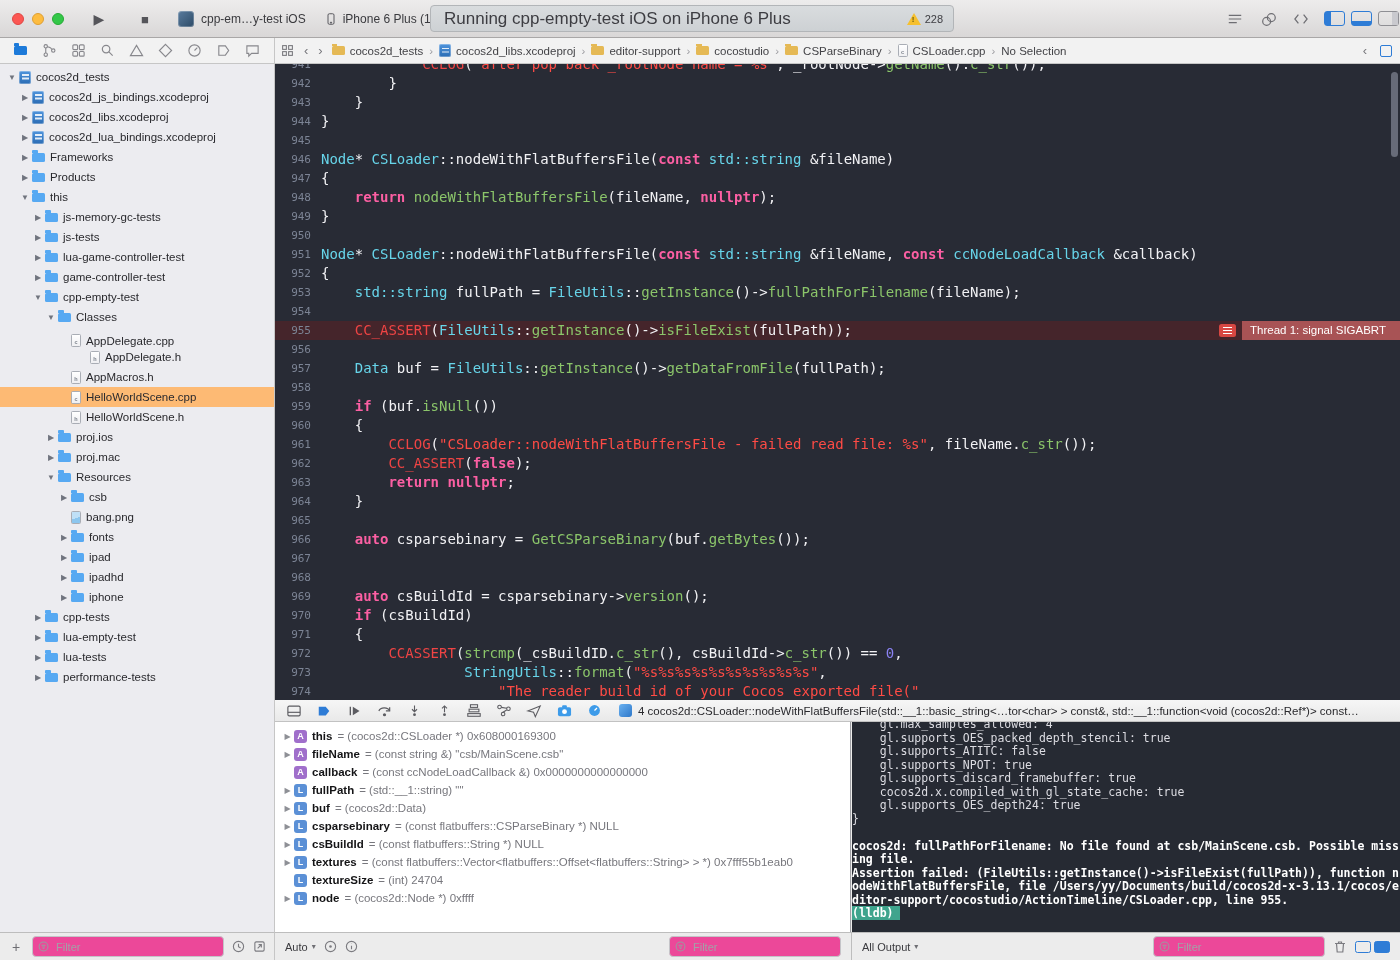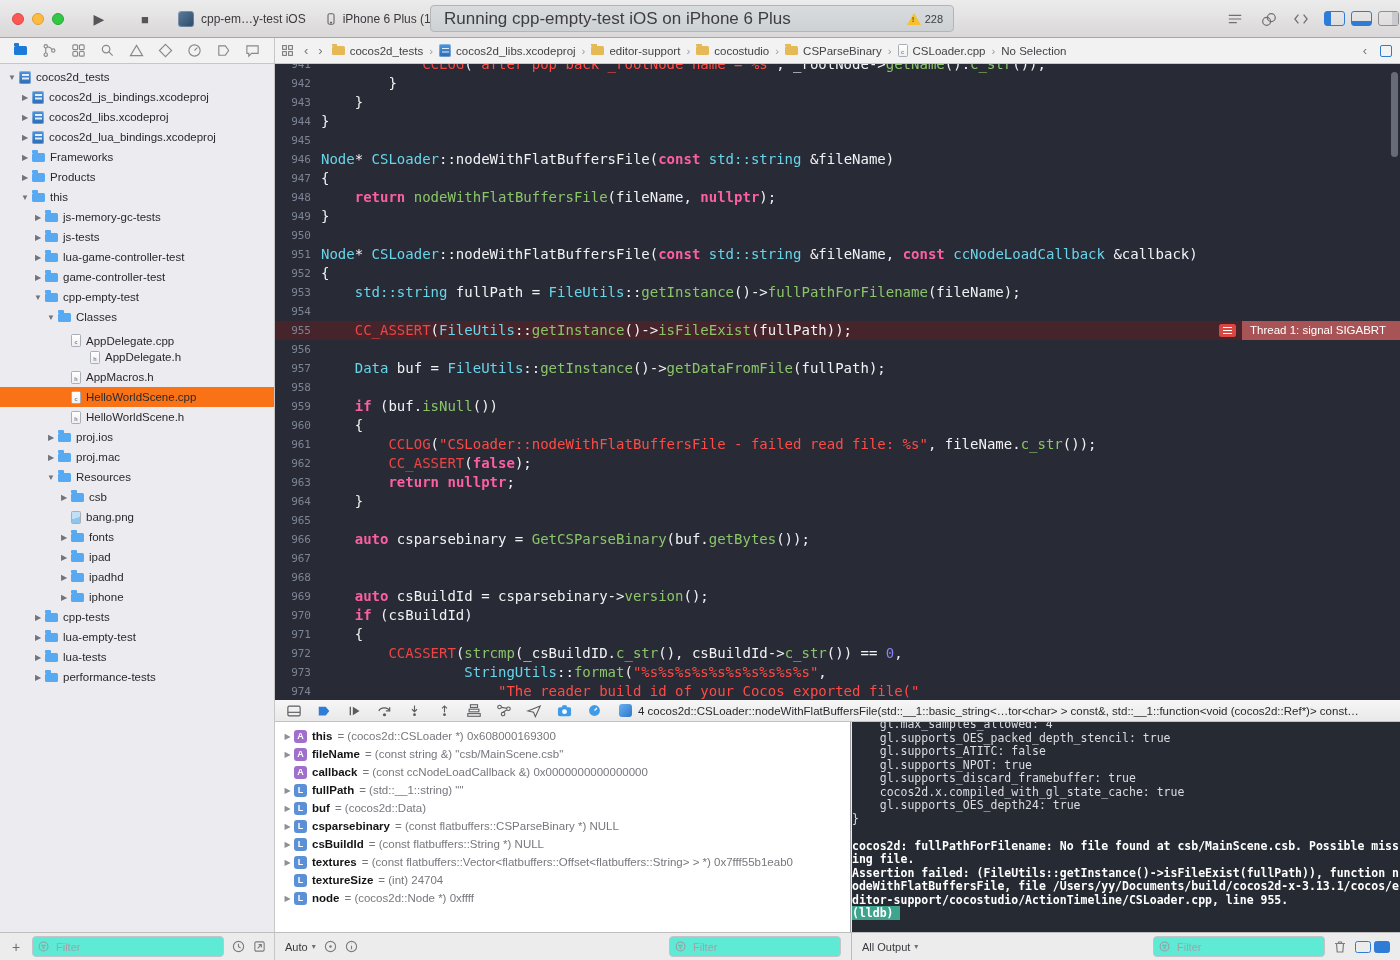--- a/index.html
+++ b/index.html
@@ -55,21 +55,21 @@
   .docic i{font:700 5.5px/7px "Liberation Sans",sans-serif;font-style:normal;color:#7C828C;}
   .docic.png{background:linear-gradient(160deg,#BFE0F7 55%,#8CC6EE 55%);}
   .projic{width:12px;height:13px;border-radius:2px;background:linear-gradient(#4E94DC,#2B6CB4);
     box-shadow:inset 0 0 0 1px rgba(255,255,255,.3);flex:none;position:relative;display:inline-block;}
   .projic:before{content:"";position:absolute;left:2.5px;top:3.5px;right:2.5px;height:1.5px;background:rgba(255,255,255,.85);
     box-shadow:0 3.5px 0 rgba(255,255,255,.85);}
   
   #sidebar{position:absolute;left:0;top:64px;width:275px;bottom:28px;background:#ECECF0;border-right:1px solid #C6C6C6;
     box-sizing:border-box;overflow:hidden;padding-top:3px;}
   .nav-row{height:20px;display:flex;align-items:center;font-size:11.5px;color:#29292D;white-space:nowrap;}
-  .nav-row.sel{background:#f97316;}
+  .nav-row.sel{background:#fdba74;}
   .disc{width:12px;text-align:center;font-size:8px;color:#70747E;flex:none;}
   .nav-ic{margin:0 5px 0 1px;}
   
   #editor{position:absolute;left:275px;top:64px;right:0;height:636px;background:#282B35;overflow:hidden;}
   #codelines{position:absolute;left:0;top:-9px;right:0;font:14px/19px "DejaVu Sans Mono",monospace;}
   .cl{height:19px;display:flex;position:relative;white-space:pre;}
   .gut{width:36px;flex:none;text-align:right;padding-right:10px;color:#7C8495;font-size:11px;line-height:19px;}
   .src{flex:none;}
   .cl.hl{background:#45252B;}
   .tk-p{color:#F2F2F5;}
@@ -109,21 +109,21 @@
   #console-lines{font:11.5px/13.5px "DejaVu Sans Mono",monospace;color:#DCDCE2;padding:0 0;margin-top:-4px;}
   .con-line{white-space:pre-wrap;word-break:break-all;min-height:13.5px;}
   .con-line.b{color:#FFF;font-weight:bold;}
   .lldb-hl{background:#3FA48D;color:#FFF;}
   
   .bbar{position:absolute;bottom:0;height:28px;background:#ECECEC;border-top:1px solid #BDBDBD;box-sizing:border-box;
     display:flex;align-items:center;gap:8px;}
   #sb-bottom{left:0;width:275px;border-right:1px solid #C6C6C6;padding:0 8px;}
   #vars-bottom{left:275px;width:577px;border-right:1px solid #BDBDBD;padding:0 10px;}
   #console-bottom{left:852px;right:0;padding:0 10px;}
-  .filterbox{display:flex;align-items:center;height:19px;background:#5eead4;border:1px solid #C4C4C8;border-radius:4px;
+  .filterbox{display:flex;align-items:center;height:19px;background:#ec4899;border:1px solid #C4C4C8;border-radius:4px;
     padding:0 5px;flex:1;min-width:0;gap:4px;}
   .filterbox input{border:0;outline:0;background:none;flex:1;min-width:0;font-size:11px;color:#3A3A3E;font-family:inherit;}
   .filterbox input::placeholder{color:#A2A2A8;}
   .filterbox.fixed{flex:none;width:160px;margin-left:auto;}
   .popup{display:flex;align-items:center;gap:4px;font-size:11px;color:#3A3A3E;flex:none;}
   .popup .arr{font-size:8px;color:#6F6F74;}
   .mini-ic{color:#7C7C81;display:flex;align-items:center;justify-content:center;flex:none;}
   .plusbtn{font-size:14px;color:#6E6E73;width:16px;text-align:center;flex:none;}
   .duo{display:flex;gap:3px;flex:none;}
   .duo .pi{width:16px;height:12px;border:1.5px solid #2E7CD6;border-radius:2.5px;box-sizing:border-box;position:relative;}

